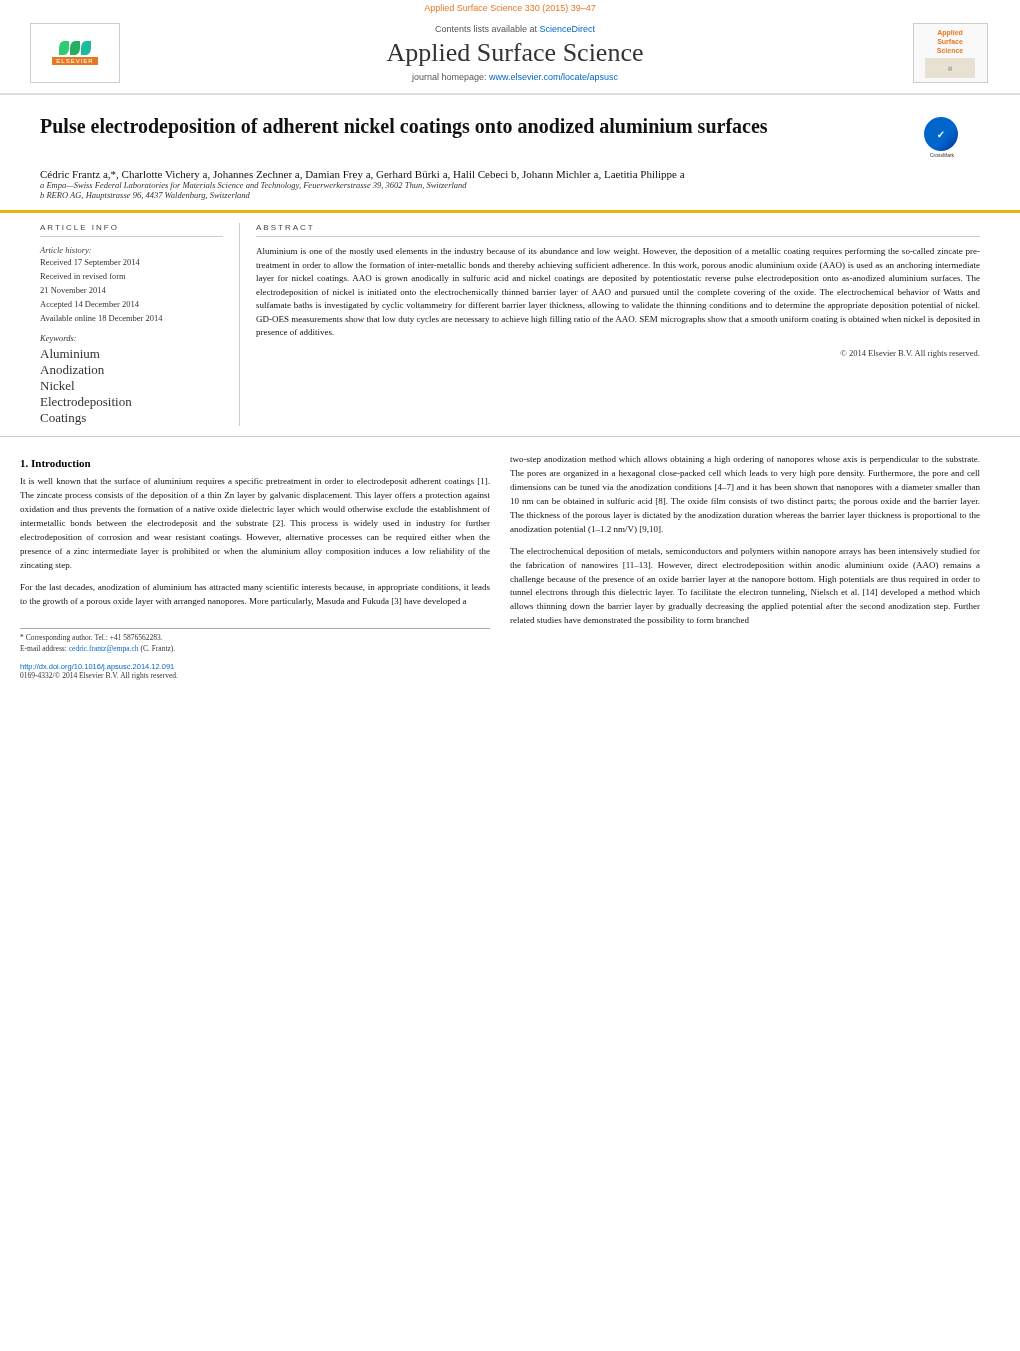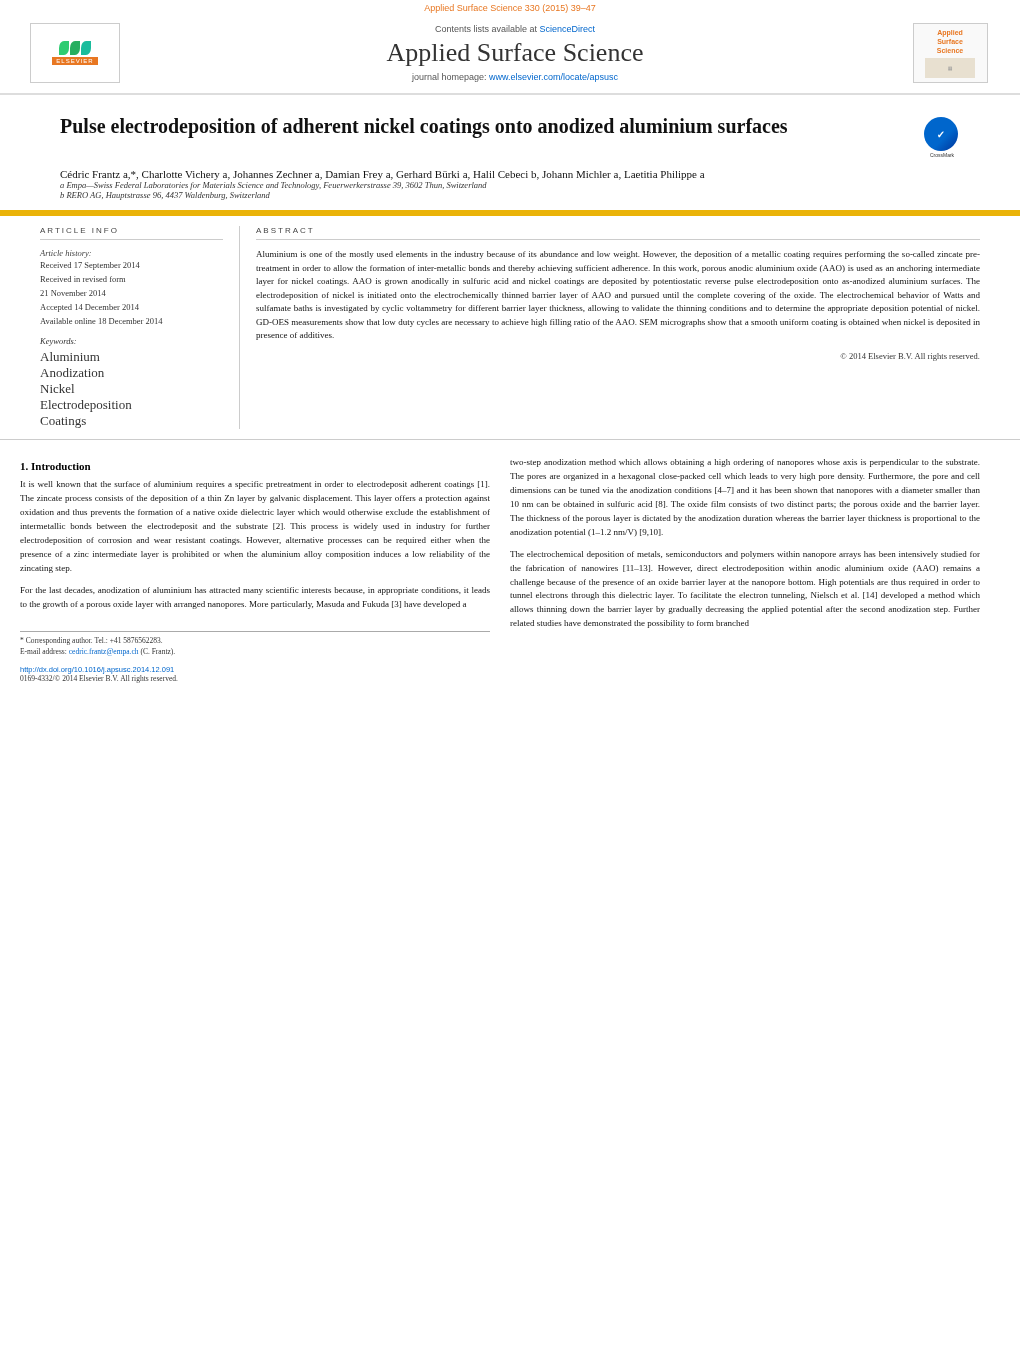--- a/index.html
+++ b/index.html
@@ -84,22 +84,22 @@
       flex-direction: column;
       align-items: center;
       justify-content: center;
       font-size: 6px;
       color: #555;
       text-align: center;
       background: #f9f9f9;
     }
     
     .article-header {
-      padding: 18px 60px 10px 60px;
-      border-bottom: 6px solid #eab308;
+      padding: 18px 60px 10px 40px;
+      border-bottom: 3px solid #eab308;
     }
     .article-title-row {
       display: flex;
       align-items: flex-start;
       justify-content: space-between;
     }
     .article-title {
       font-family: 'Times New Roman', Times, serif;
       font-size: 20px;
       font-weight: bold;

